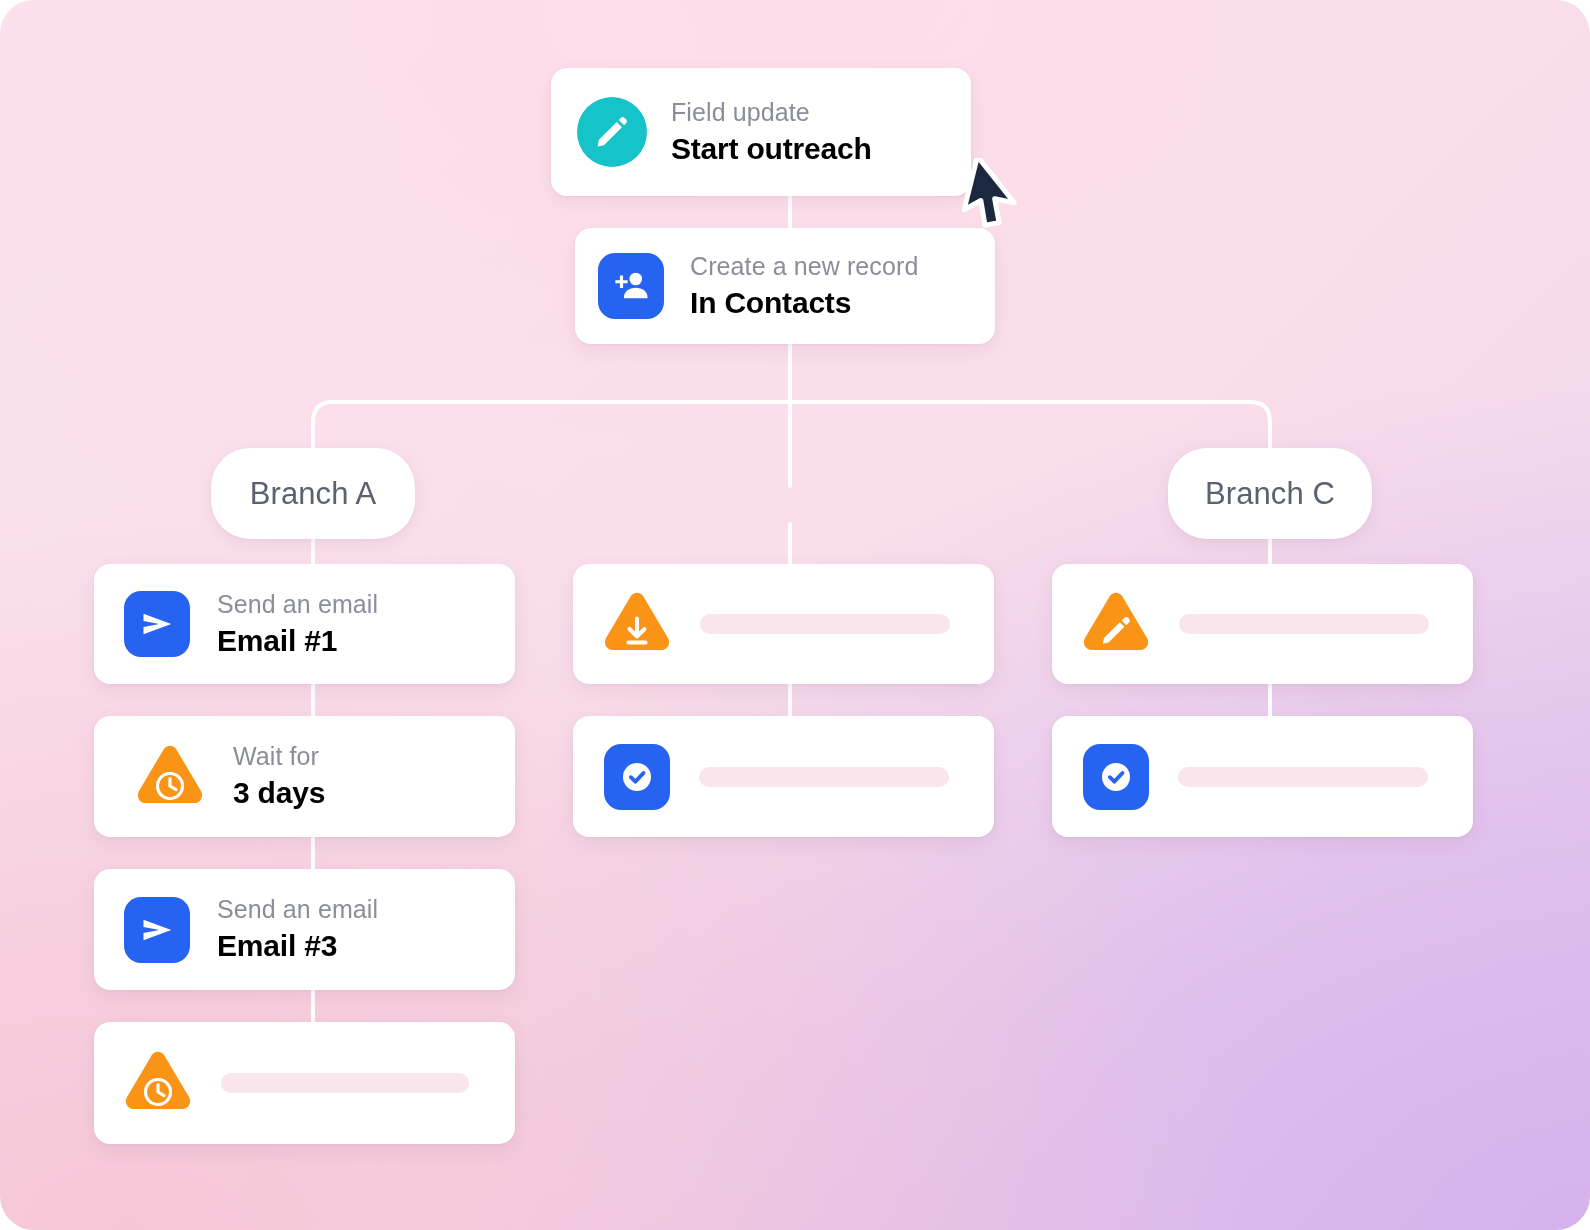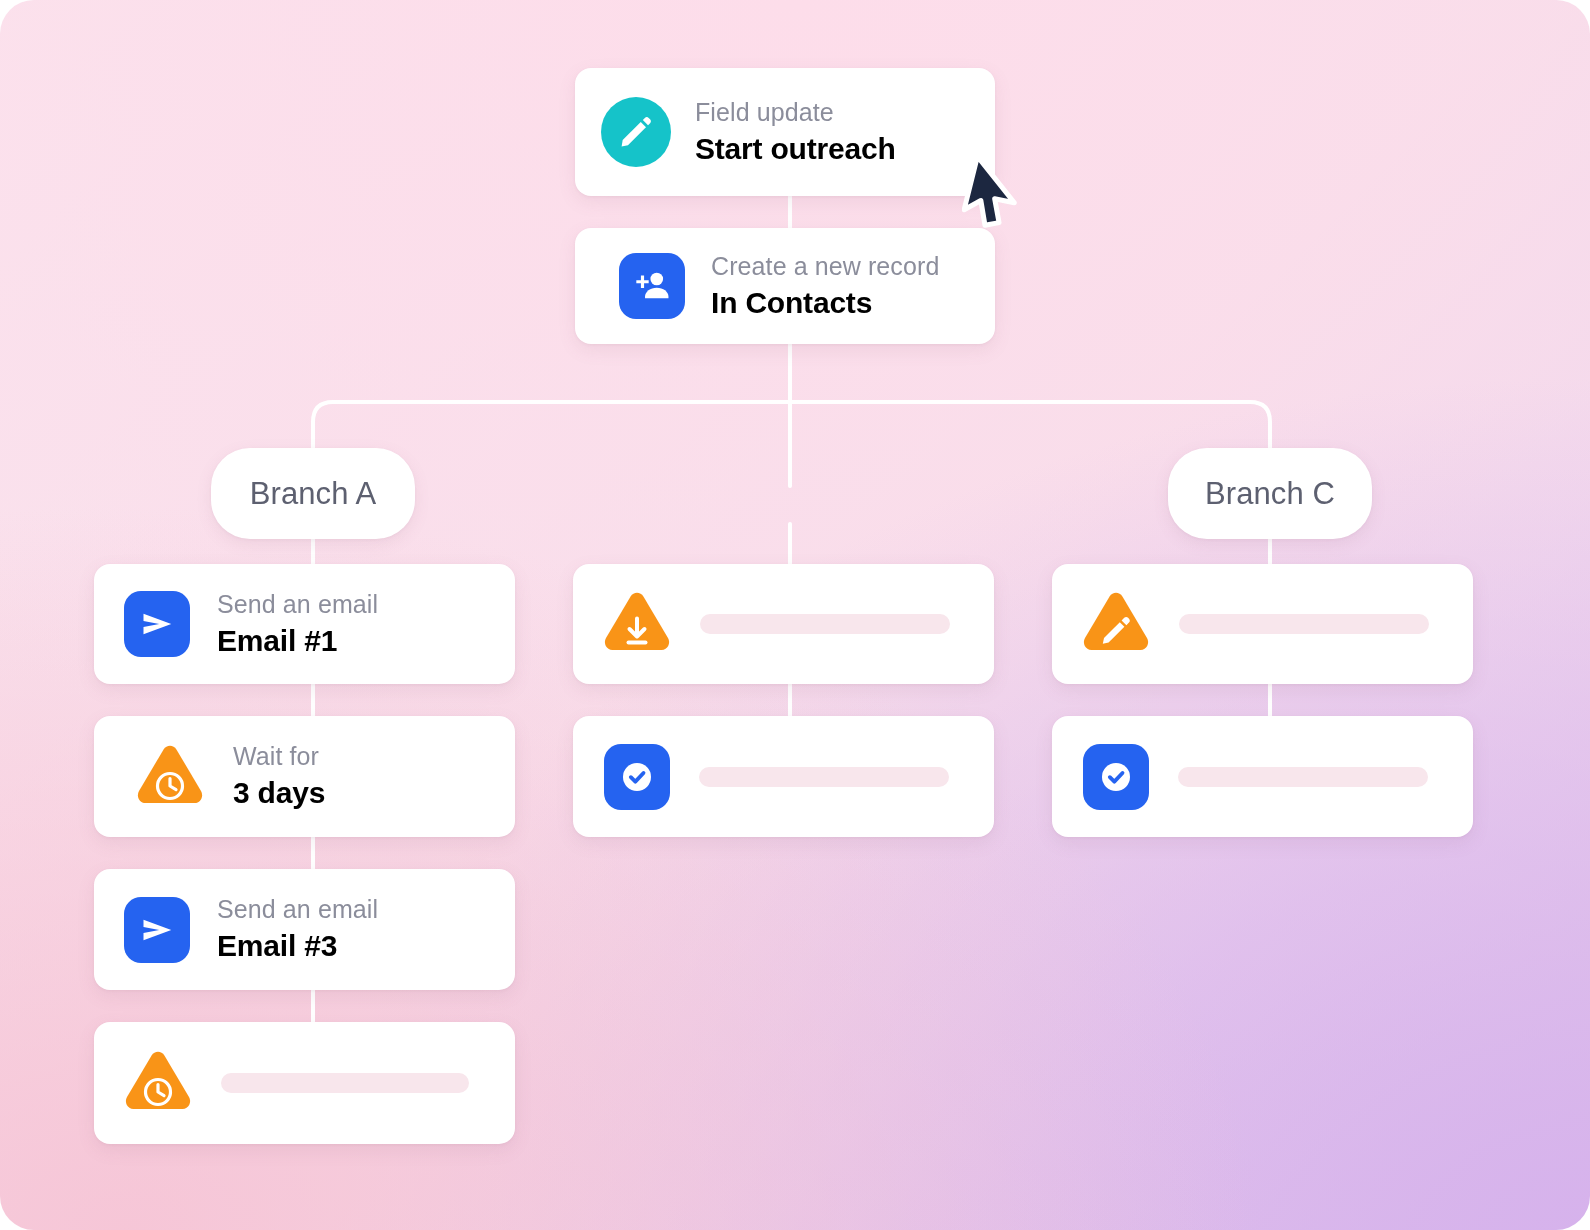--- a/index.html
+++ b/index.html
@@ -142,34 +142,34 @@
     <path d="M313 837 L313 869" stroke="#ffffff" stroke-width="4" stroke-linecap="round"></path>
     <path d="M313 990 L313 1022" stroke="#ffffff" stroke-width="4" stroke-linecap="round"></path>
 
     <path d="M790 524 L790 564" stroke="#ffffff" stroke-width="4" stroke-linecap="round"></path>
     <path d="M790 684 L790 716" stroke="#ffffff" stroke-width="4" stroke-linecap="round"></path>
 
     <path d="M1270 524 L1270 564" stroke="#ffffff" stroke-width="4" stroke-linecap="round"></path>
     <path d="M1270 684 L1270 716" stroke="#ffffff" stroke-width="4" stroke-linecap="round"></path>
   </svg>
 
-  <div class="card" style="left:575px; top:68px; width:420px; height:128px; padding-left:26px; gap:24px;">
+  <div class="card" style="left:551px; top:68px; width:420px; height:128px; padding-left:26px; gap:24px;">
     <div class="card-icon ic-circle" style="background:#15c3c9;">
       <svg width="38" height="38" viewBox="0 0 24 24" fill="#ffffff" aria-hidden="true">
         <path d="M3.6 17.1 L15.0 5.7 L18.3 9.0 L6.9 20.4 L2.9 21.1 Z"></path>
         <path d="M16.3 4.4 L17.6 3.1 C18.3 2.4 19.3 2.4 20.0 3.1 L20.9 4.0 C21.6 4.7 21.6 5.7 20.9 6.4 L19.6 7.7 Z"></path>
       </svg>
     </div>
     <div class="card-text">
       <div class="card-label">Field update</div>
       <div class="card-title">Start outreach</div>
     </div>
   </div>
 
-  <div class="card" style="left:575px; top:228px; width:420px; height:116px; padding-left:44px; gap:26px;">
+  <div class="card" style="left:575px; top:228px; width:420px; height:116px; padding-left:23px; gap:26px;">
     <div class="card-icon ic-square" style="background:#2563f0;">
       <svg width="38" height="38" viewBox="0 0 24 24" fill="#ffffff" aria-hidden="true">
         <circle cx="15.0" cy="7.6" r="4.0"></circle>
         <path d="M15.0 13.1 c-4.1 0-7.4 2.5-7.4 5.6 v1.0 h14.8 v-1.0 c0-3.1-3.3-5.6-7.4-5.6 Z"></path>
         <path d="M5.0 5.4 h2.0 v2.9 h2.9 v2.0 h-2.9 v2.9 h-2.0 v-2.9 h-2.9 v-2.0 h2.9 Z"></path>
       </svg>
     </div>
     <div class="card-text">
       <div class="card-label">Create a new record</div>
       <div class="card-title">In Contacts</div>

